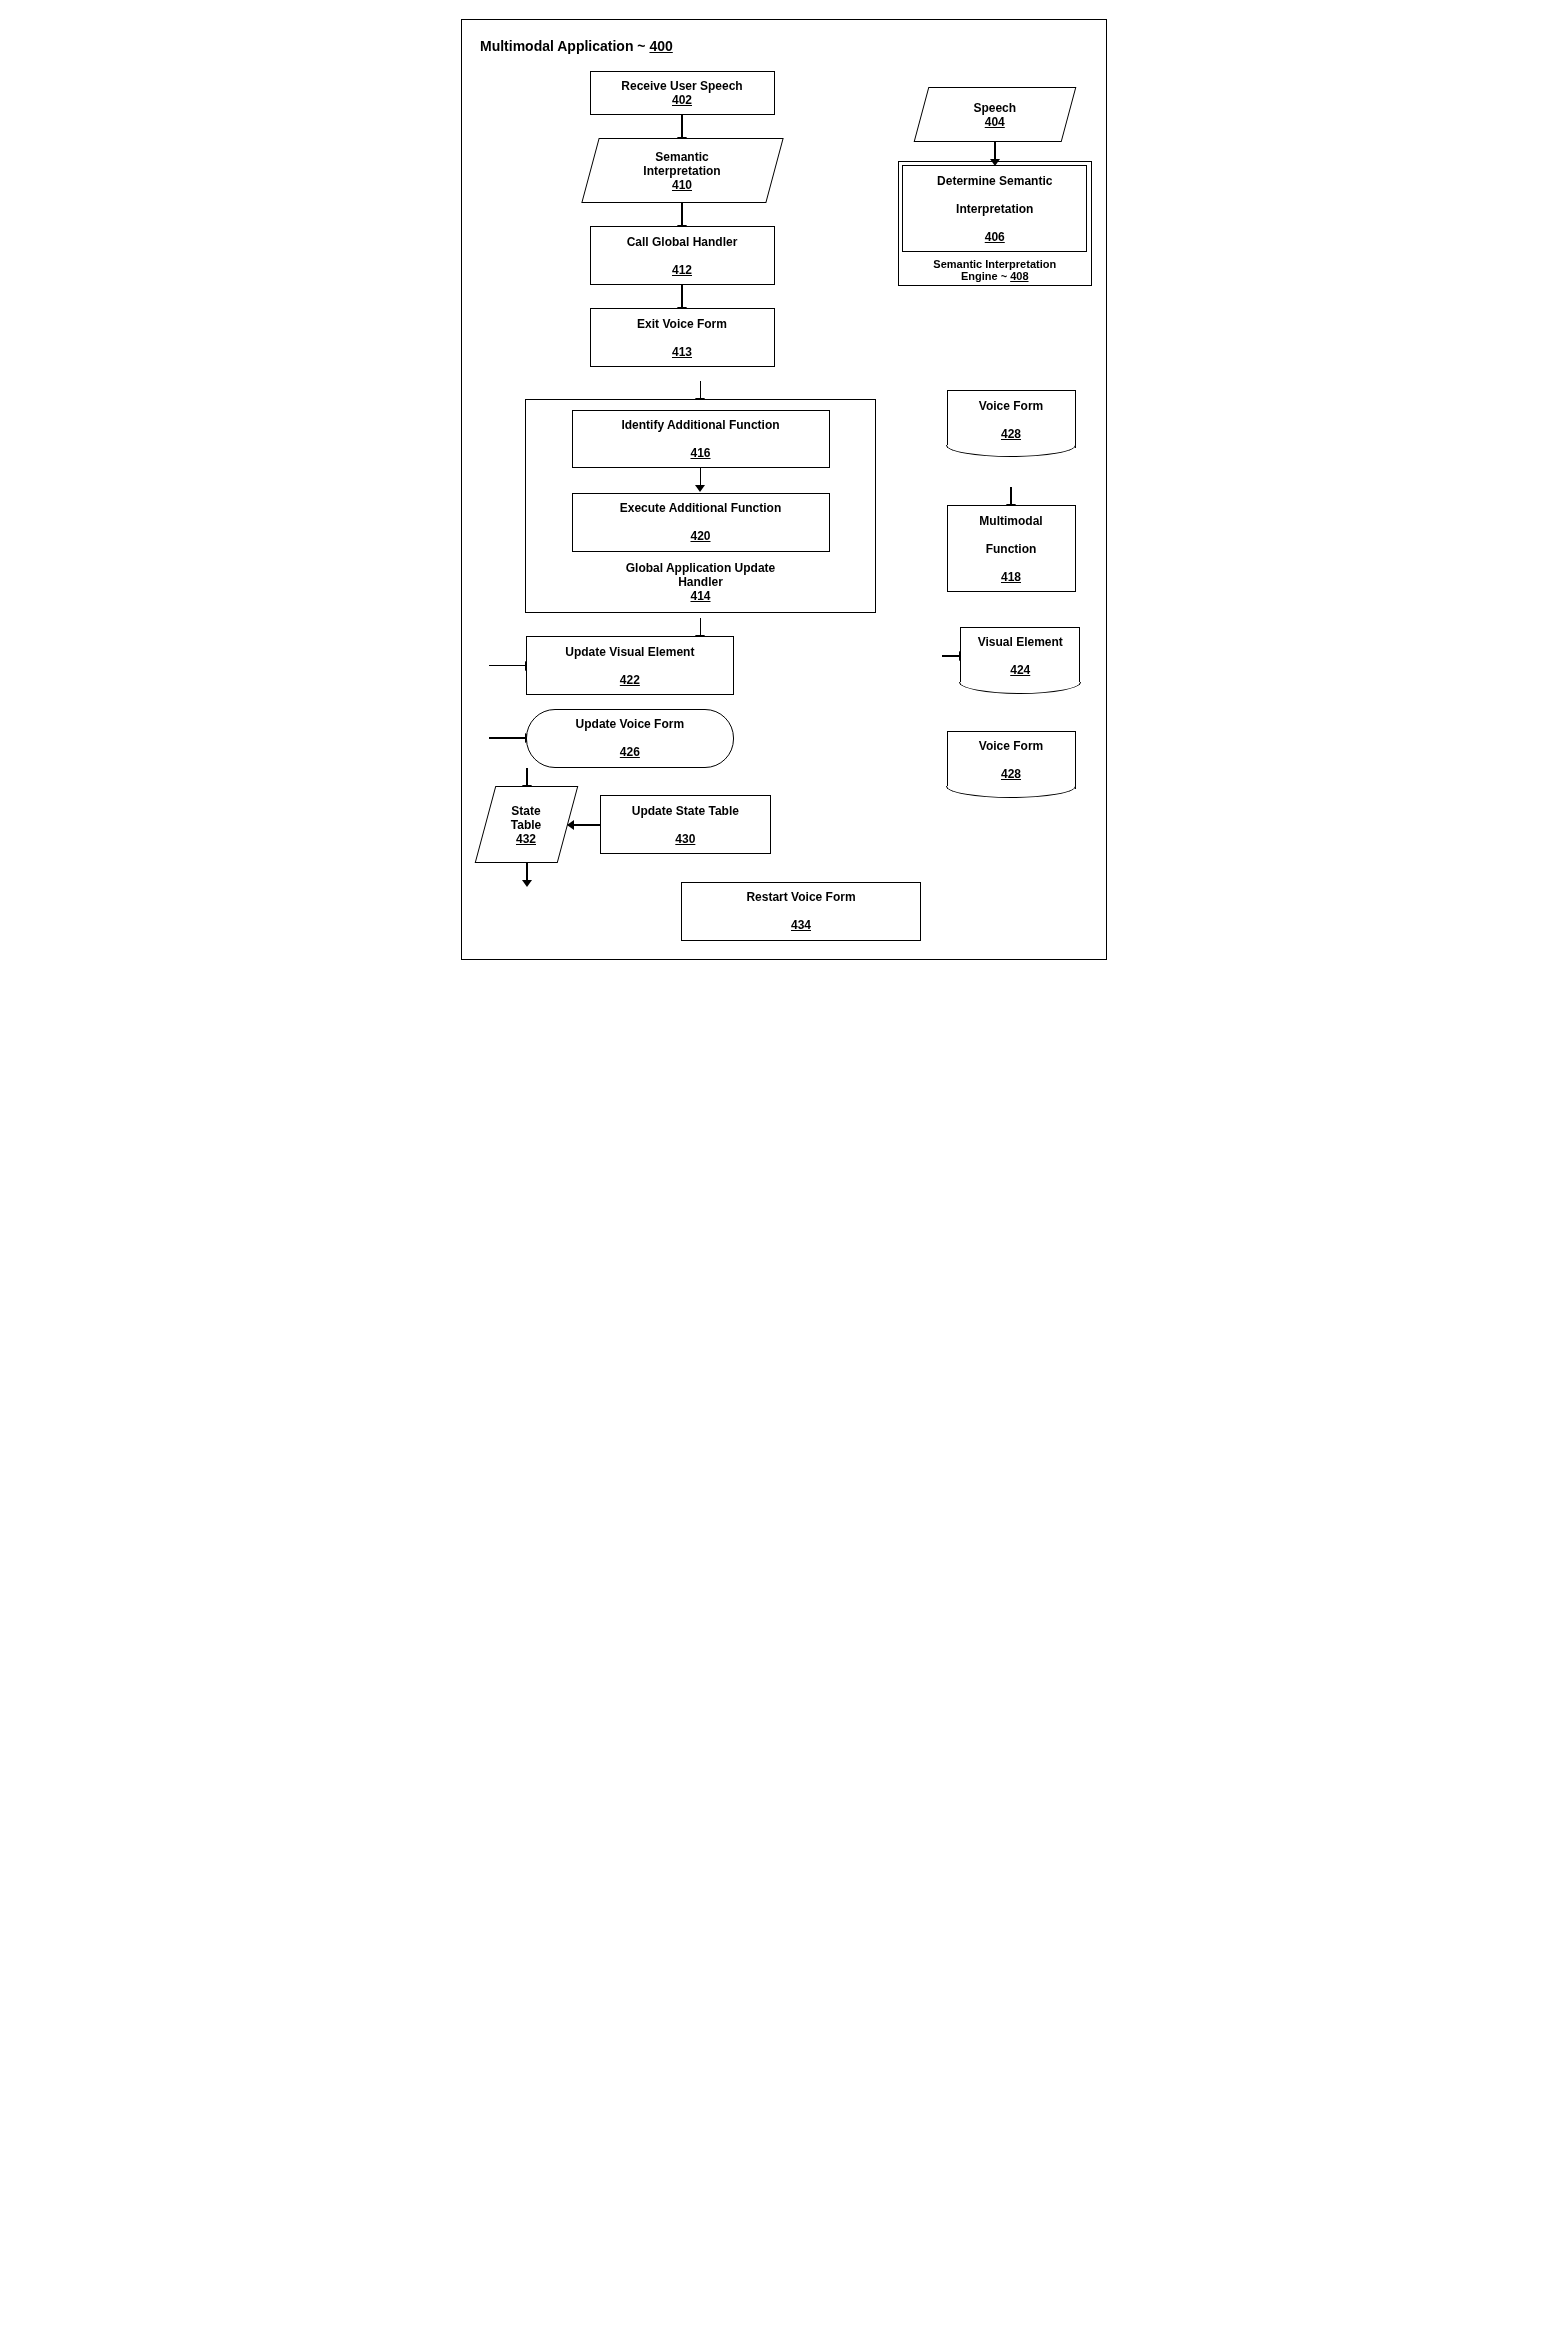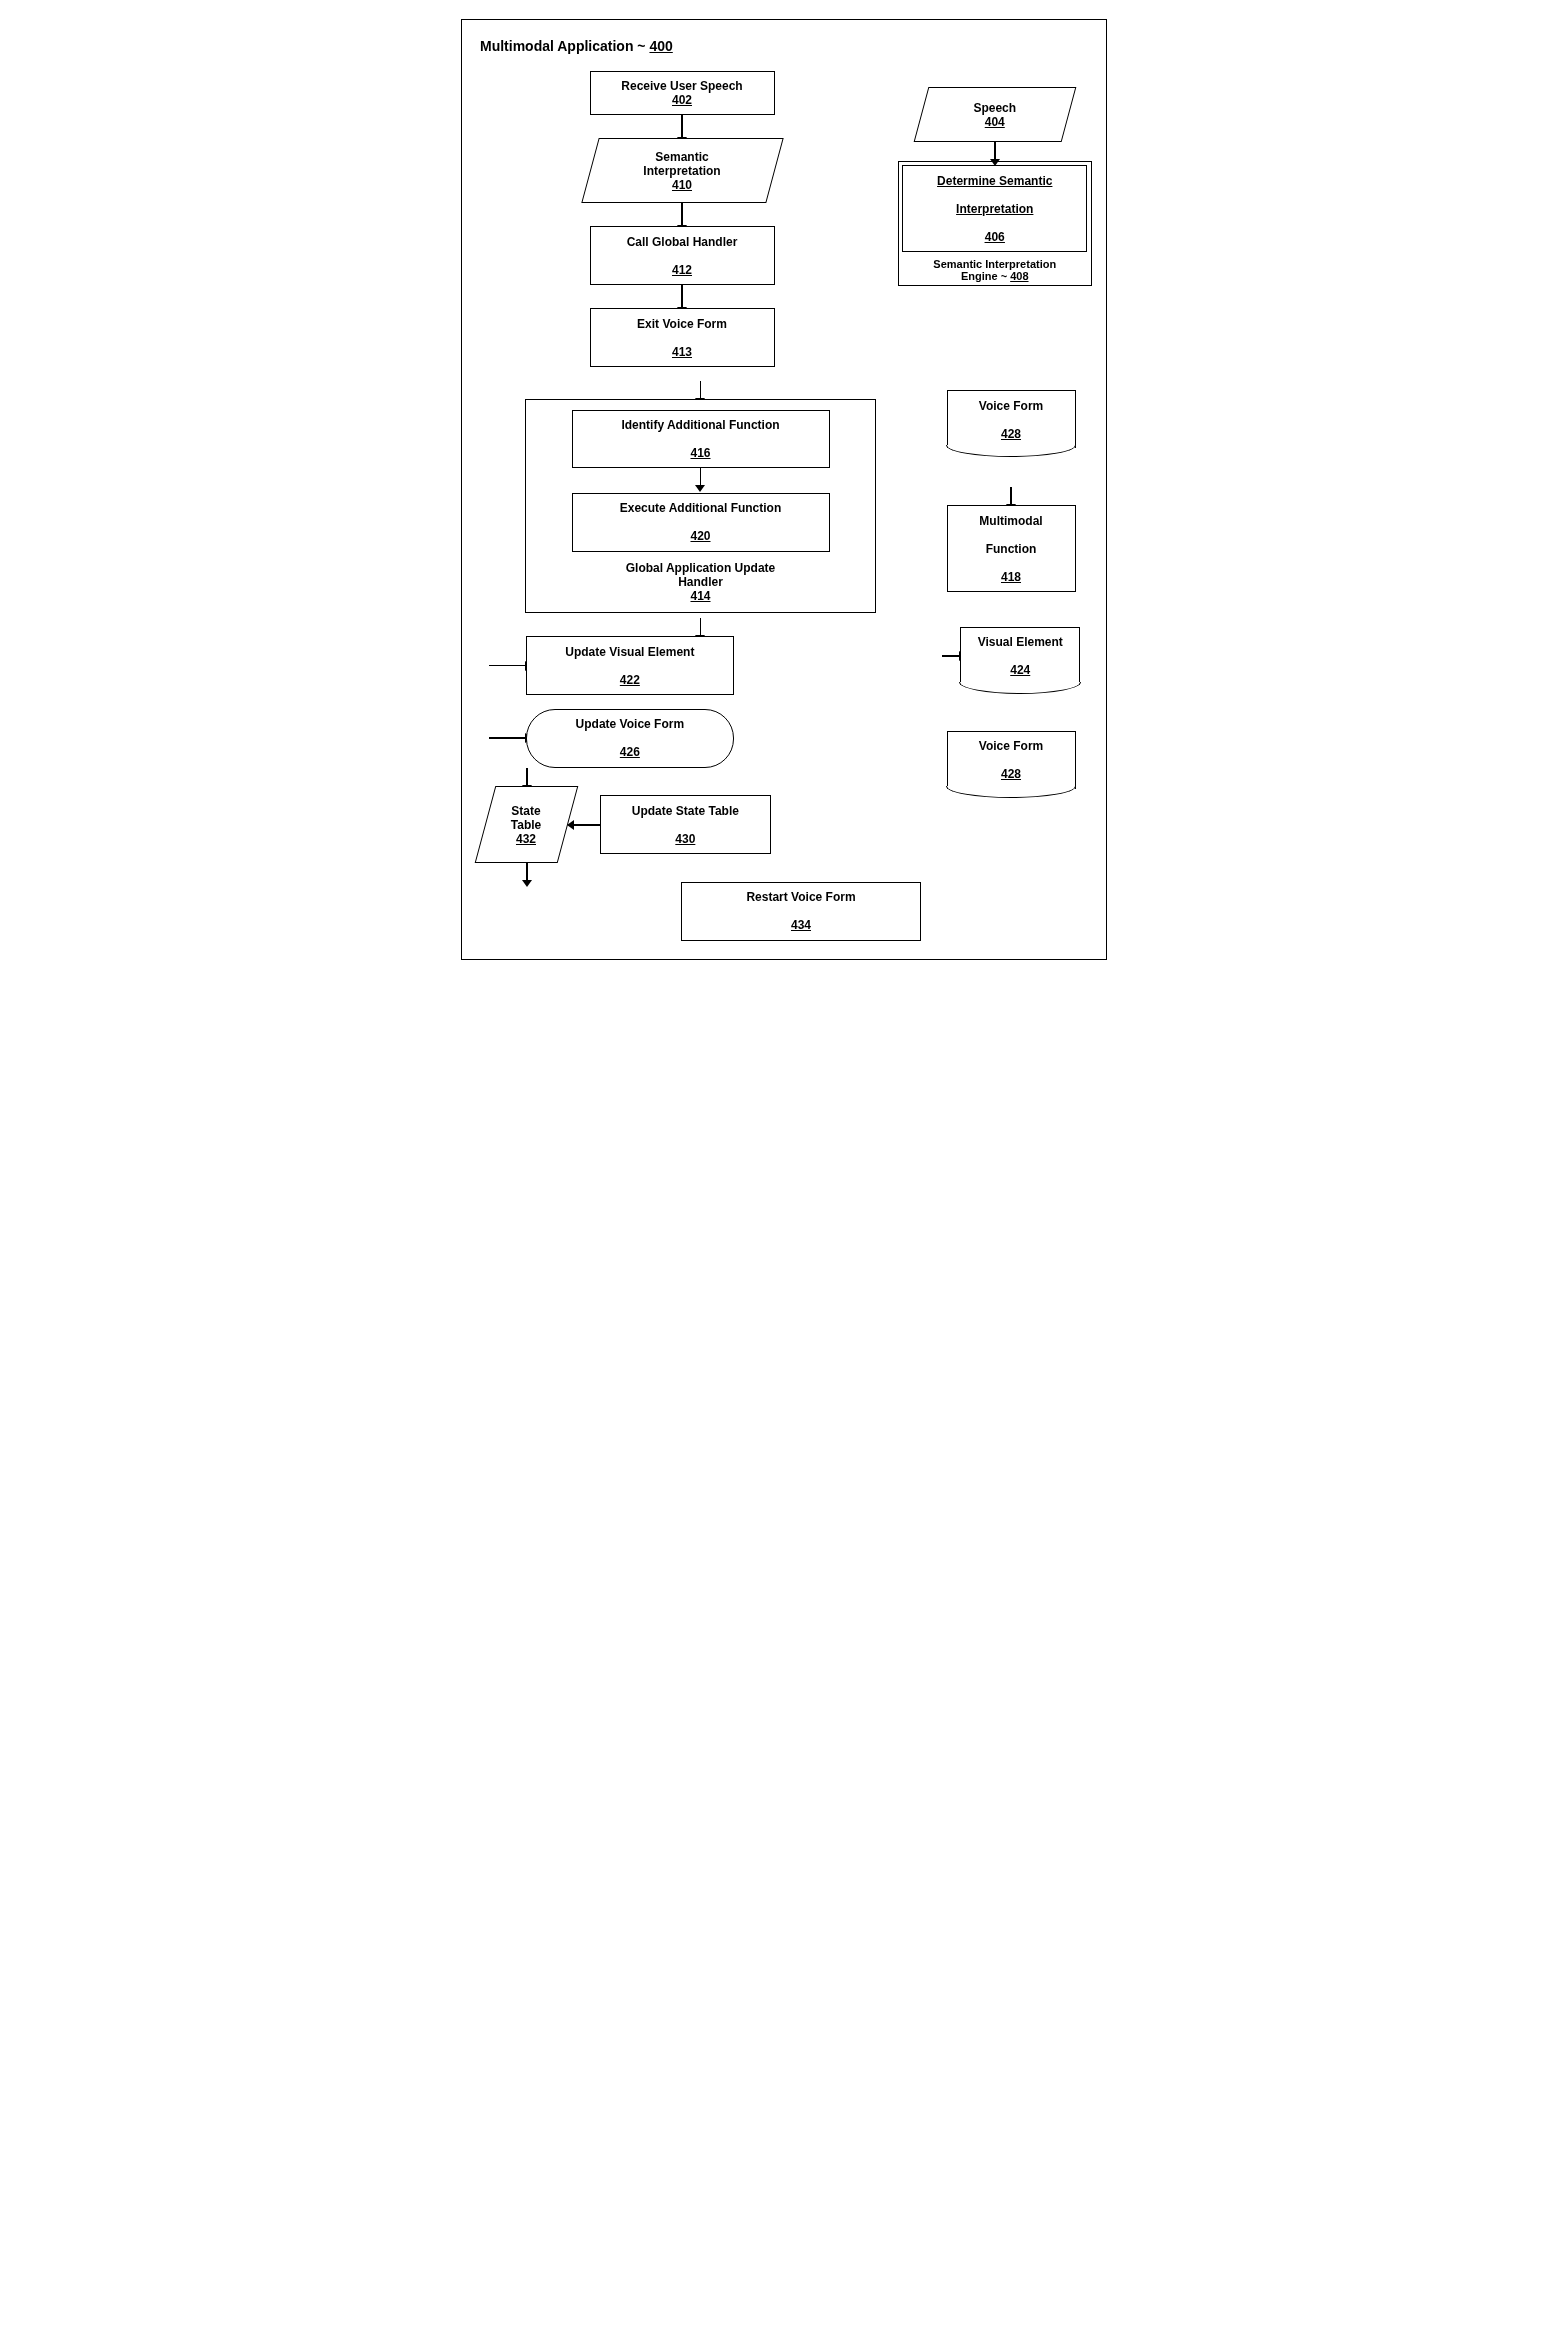--- a/index.html
+++ b/index.html
@@ -256,21 +256,21 @@
               <div>Speech</div>
               <u>404</u>
             </div>
           </div>
         </div>
 
         <div style="display:flex; flex-direction:column; align-items:center;">
           <div class="arrow-down" style="height:18.5px;"></div>
 
           <div style="border: 1.8px solid #000; padding:3.7px; width:194px;">
-            <div class="box" style="width:100%; border:1.8px solid #000;text-decoration:underline;">
+            <div class="box" style="width:100%; border:1.8px solid #000;">
               <span>Determine Semantic</span>
                 <br>
               <span>Interpretation</span>
                 <br>
               <u>406</u>
             </div>
             <div class="engine-label">
               <span>Semantic Interpretation</span><br>
               <span>Engine ~ </span><u>408</u>
             </div>

